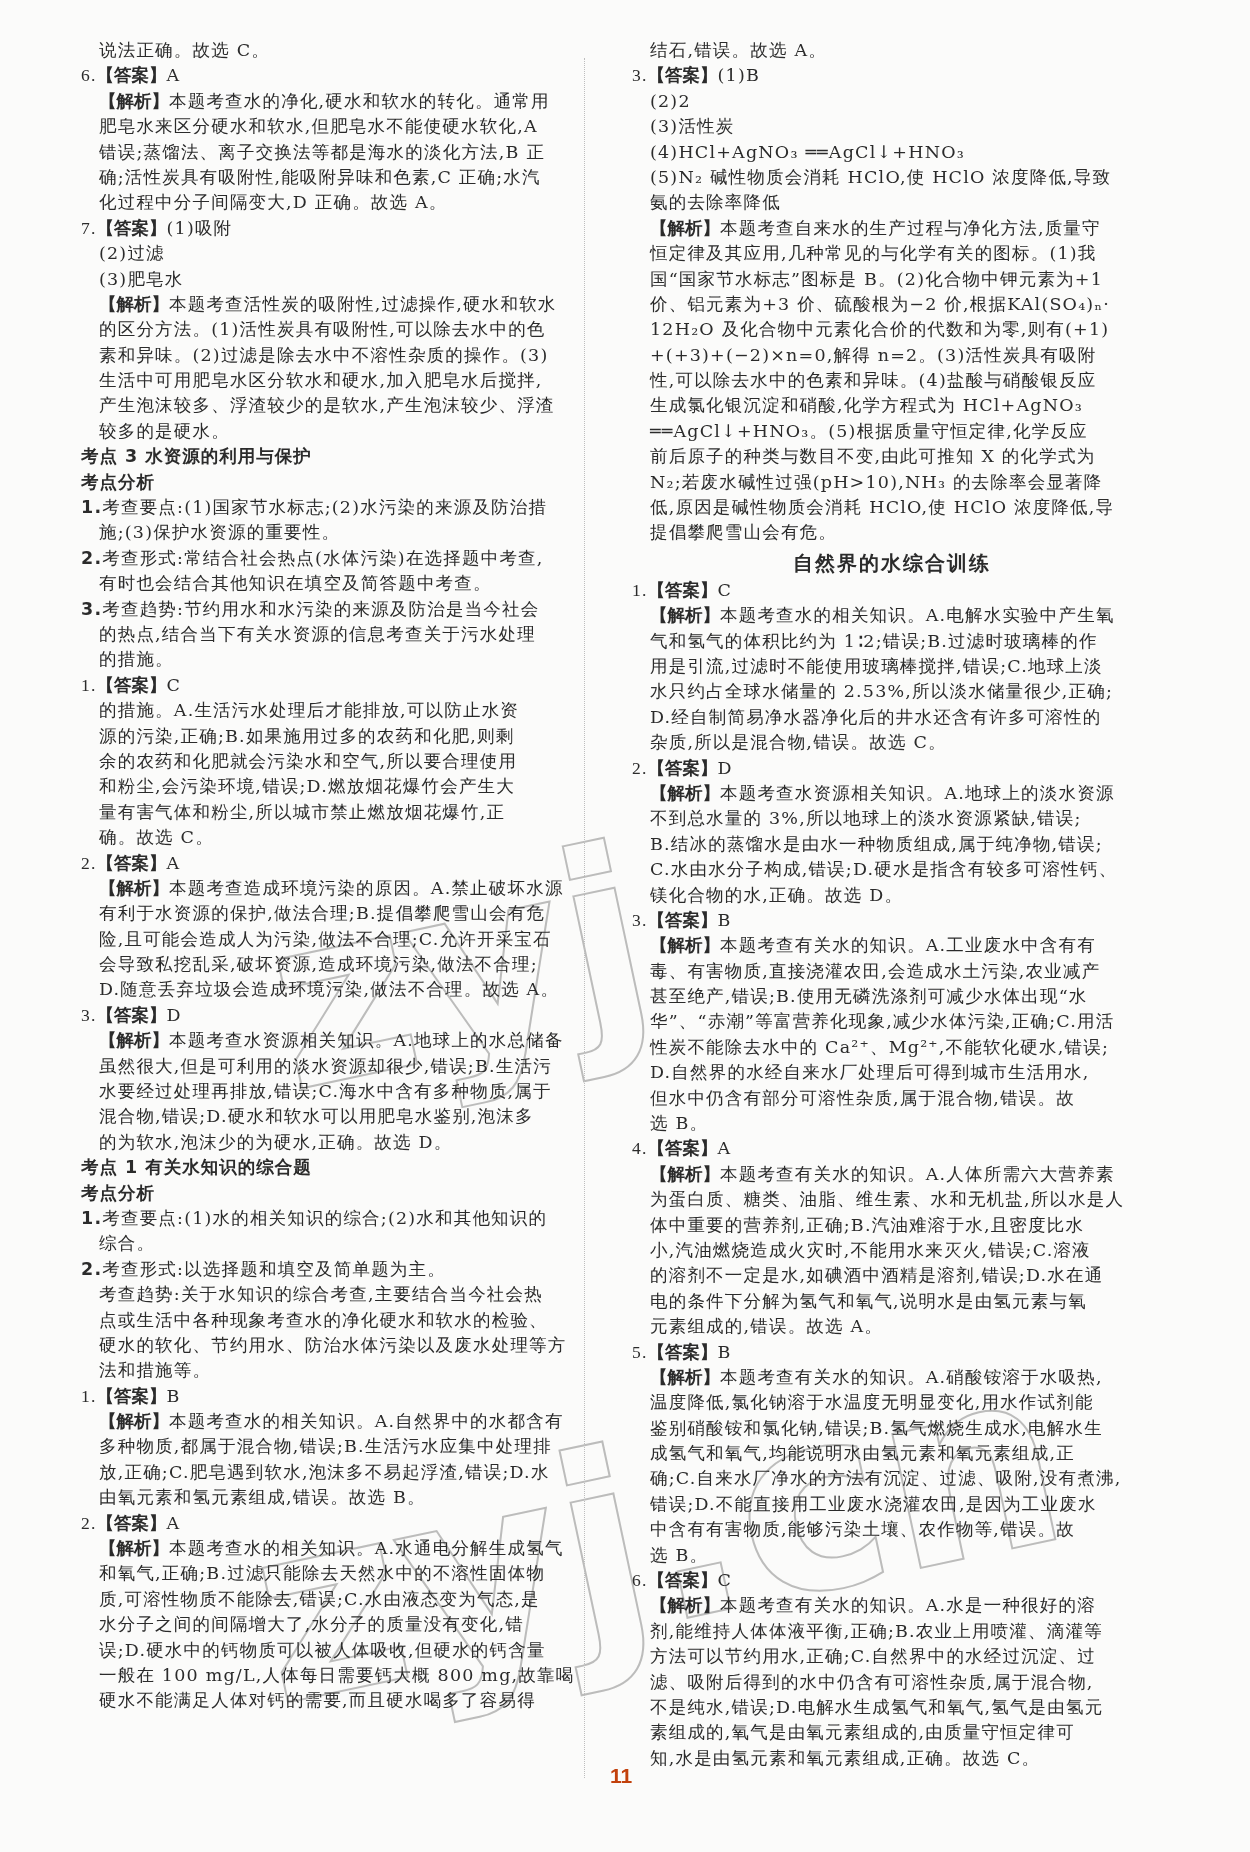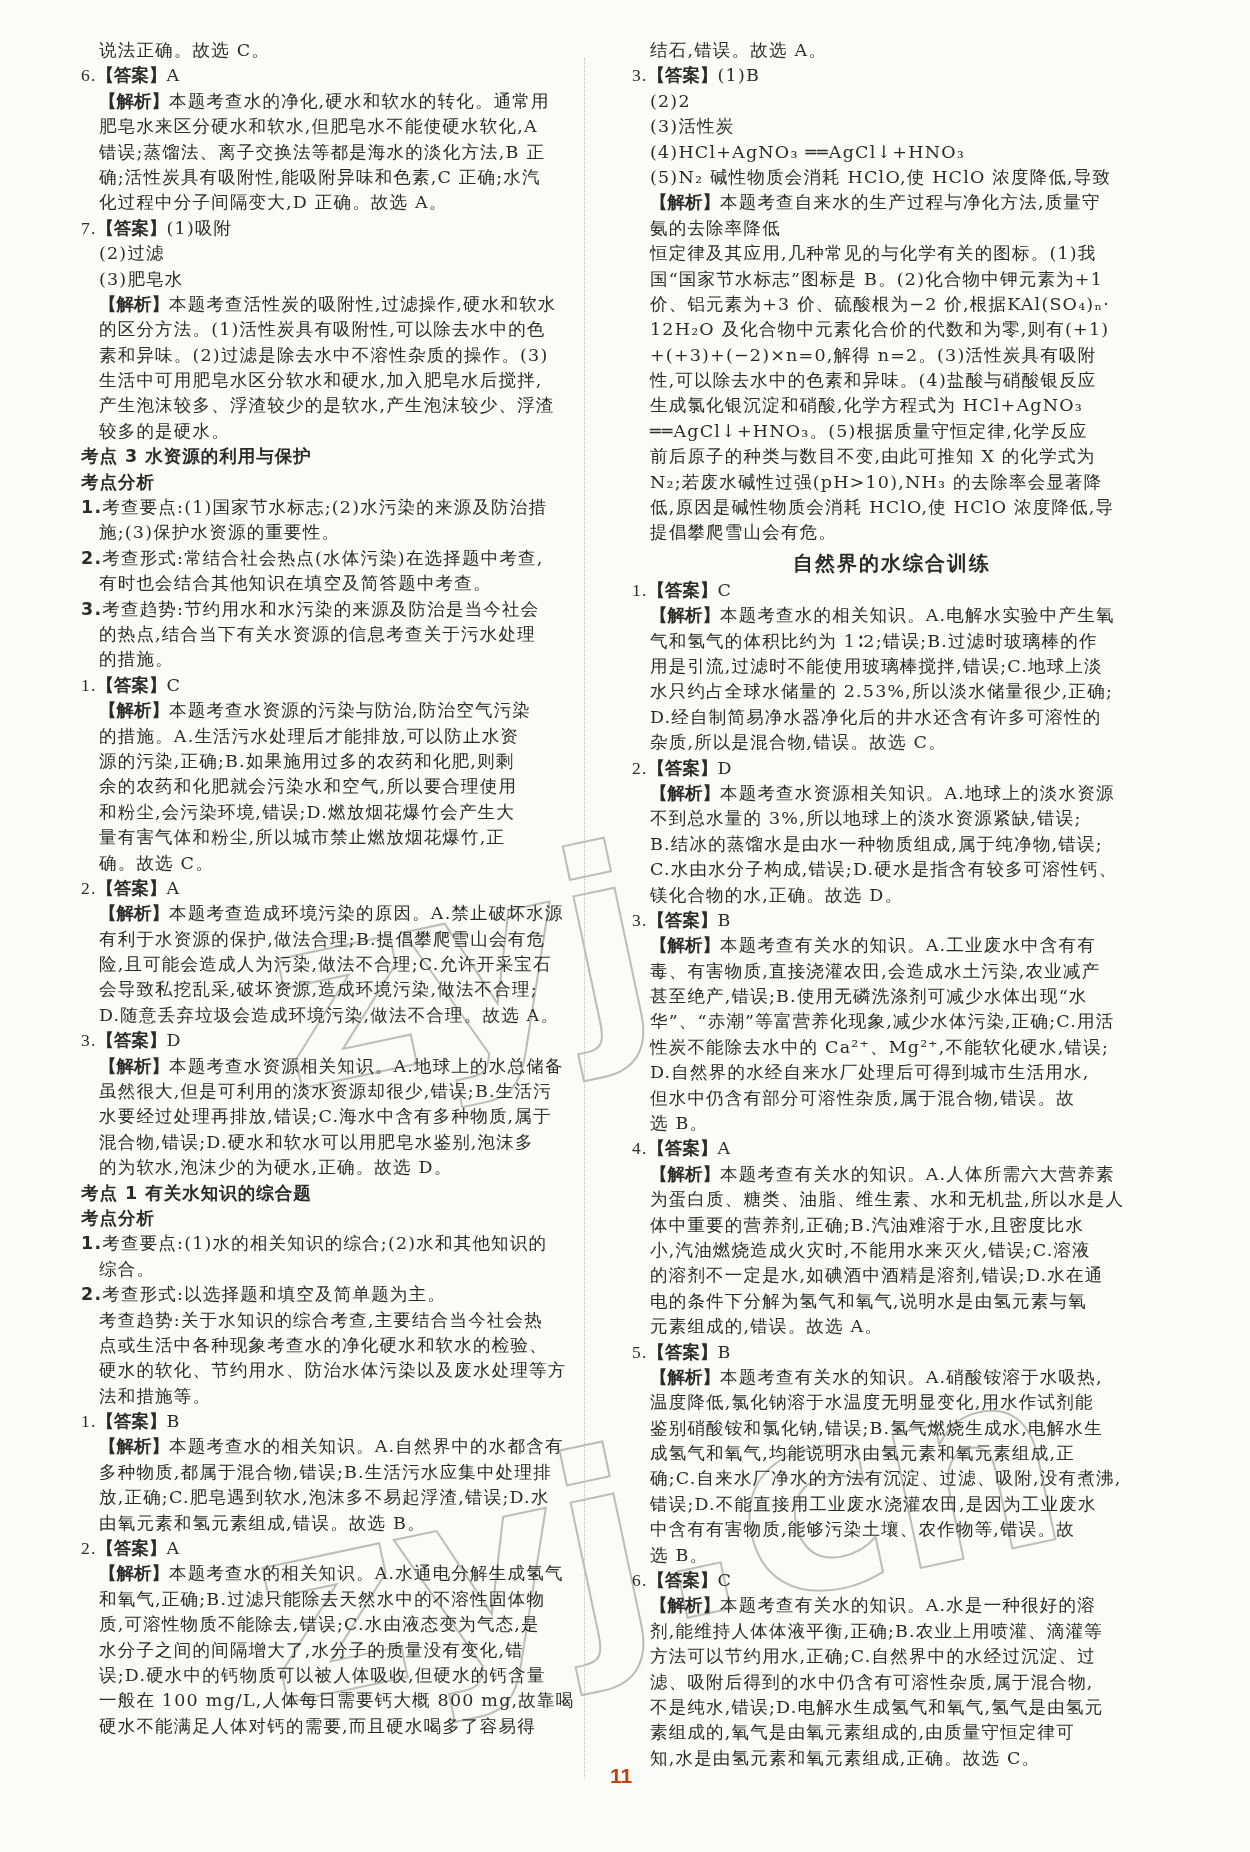--- a/index.html
+++ b/index.html
@@ -68,21 +68,20 @@
     <div class="line heading">考点 3   水资源的利用与保护</div>
     <div class="line heading">考点分析</div>
     <div class="line"><span class="bullet-num">1.</span><span>考查要点:(1)国家节水标志;(2)水污染的来源及防治措</span></div>
     <div class="line indent"><span>施;(3)保护水资源的重要性。</span></div>
     <div class="line"><span class="bullet-num">2.</span><span>考查形式:常结合社会热点(水体污染)在选择题中考查,</span></div>
     <div class="line indent"><span>有时也会结合其他知识在填空及简答题中考查。</span></div>
     <div class="line"><span class="bullet-num">3.</span><span>考查趋势:节约用水和水污染的来源及防治是当今社会</span></div>
     <div class="line indent"><span>的热点,结合当下有关水资源的信息考查关于污水处理</span></div>
     <div class="line indent"><span>的措施。</span></div>
     <div class="line"><span class="qnum">1.</span><span class="tag">【答案】</span><span>C</span></div>
-    <div class="line indent"><span class="tag">【解析】</span><span>本题考查水资源的污染与防治,防治空气污染</span></div>
     <div class="line indent"><span>的措施。A.生活污水处理后才能排放,可以防止水资</span></div>
     <div class="line indent"><span>源的污染,正确;B.如果施用过多的农药和化肥,则剩</span></div>
     <div class="line indent"><span>余的农药和化肥就会污染水和空气,所以要合理使用</span></div>
     <div class="line indent"><span>和粉尘,会污染环境,错误;D.燃放烟花爆竹会产生大</span></div>
     <div class="line indent"><span>量有害气体和粉尘,所以城市禁止燃放烟花爆竹,正</span></div>
     <div class="line indent"><span>确。故选 C。</span></div>
     <div class="line"><span class="qnum">2.</span><span class="tag">【答案】</span><span>A</span></div>
     <div class="line indent"><span class="tag">【解析】</span><span>本题考查造成环境污染的原因。A.禁止破坏水源</span></div>
     <div class="line indent"><span>有利于水资源的保护,做法合理;B.提倡攀爬雪山会有危</span></div>
     <div class="line indent"><span>险,且可能会造成人为污染,做法不合理;C.允许开采宝石</span></div>
@@ -118,22 +117,22 @@
     <div class="line indent"><span>硬水不能满足人体对钙的需要,而且硬水喝多了容易得</span></div>
   </div>
 <div class="divider"></div>
 <div class="col right" id="right-col">
     <div class="line indent"><span>结石,错误。故选 A。</span></div>
     <div class="line"><span class="qnum">3.</span><span class="tag">【答案】</span><span>(1)B</span></div>
     <div class="line indent"><span>(2)2</span></div>
     <div class="line indent"><span>(3)活性炭</span></div>
     <div class="line indent"><span>(4)HCl+AgNO₃ ══AgCl↓+HNO₃</span></div>
     <div class="line indent"><span>(5)N₂   碱性物质会消耗 HClO,使 HClO 浓度降低,导致</span></div>
+    <div class="line indent"><span>氨的去除率降低</span></div>
     <div class="line indent"><span class="tag">【解析】</span><span>本题考查自来水的生产过程与净化方法,质量守</span></div>
-    <div class="line indent"><span>氨的去除率降低</span></div>
     <div class="line indent"><span>恒定律及其应用,几种常见的与化学有关的图标。(1)我</span></div>
     <div class="line indent"><span>国“国家节水标志”图标是 B。(2)化合物中钾元素为+1</span></div>
     <div class="line indent"><span>价、铝元素为+3 价、硫酸根为−2 价,根据KAl(SO₄)ₙ·</span></div>
     <div class="line indent"><span>12H₂O 及化合物中元素化合价的代数和为零,则有(+1)</span></div>
     <div class="line indent"><span>+(+3)+(−2)×n=0,解得 n=2。(3)活性炭具有吸附</span></div>
     <div class="line indent"><span>性,可以除去水中的色素和异味。(4)盐酸与硝酸银反应</span></div>
     <div class="line indent"><span>生成氯化银沉淀和硝酸,化学方程式为 HCl+AgNO₃</span></div>
     <div class="line indent"><span>══AgCl↓+HNO₃。(5)根据质量守恒定律,化学反应</span></div>
     <div class="line indent"><span>前后原子的种类与数目不变,由此可推知 X 的化学式为</span></div>
     <div class="line indent"><span>N₂;若废水碱性过强(pH&gt;10),NH₃ 的去除率会显著降</span></div>

